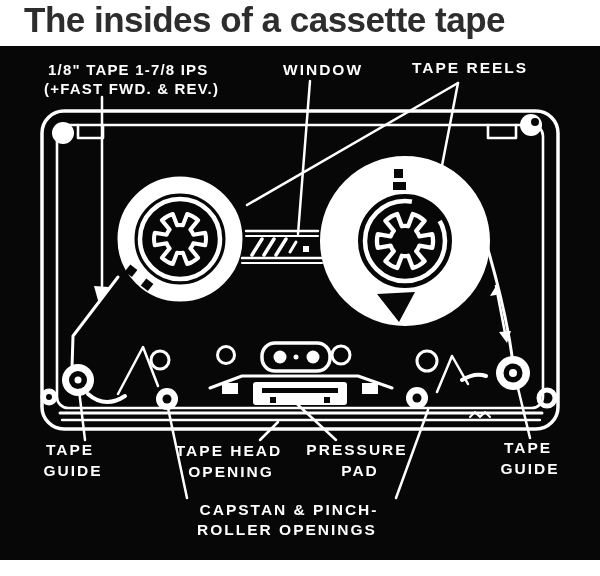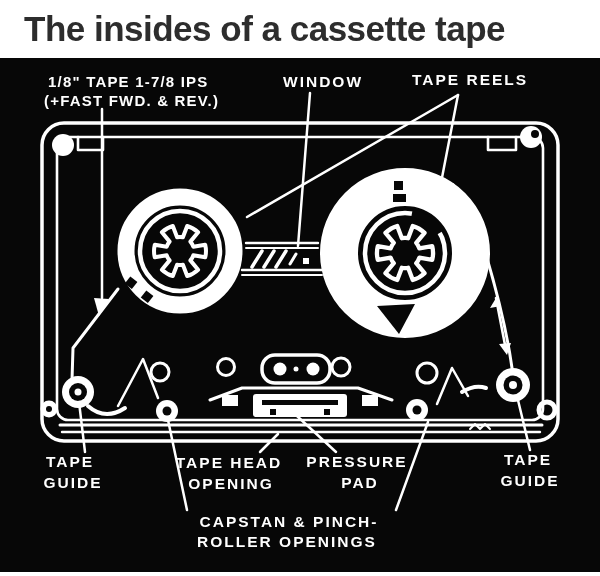--- a/index.html
+++ b/index.html
@@ -1,17 +1,17 @@
 <!DOCTYPE html>
 <html><head>
 <meta charset="utf-8">
 <style>
   html,body{margin:0;padding:0;background:#ffffff;}
   .page{width:600px;height:576px;overflow:hidden;position:relative;background:#fff;}
-  .titlebar{height:58px;display:flex;align-items:center;background:#ffffff;}
+  .titlebar{height:46px;display:flex;background:#ffffff;}
   .titlebar h1{
     margin:0 0 0 24px;
     font-family:"Liberation Sans","DejaVu Sans",sans-serif;
     font-size:35px;font-weight:700;letter-spacing:-0.5px;color:#2d2d2d;
   }
   .diagram-wrap{width:600px;height:514px;background:#070707;}
   svg{display:block;}
   .lbl{
     font-family:"Liberation Sans","DejaVu Sans",sans-serif;
     font-weight:700;fill:#ffffff;font-size:15.5px;letter-spacing:2px;

